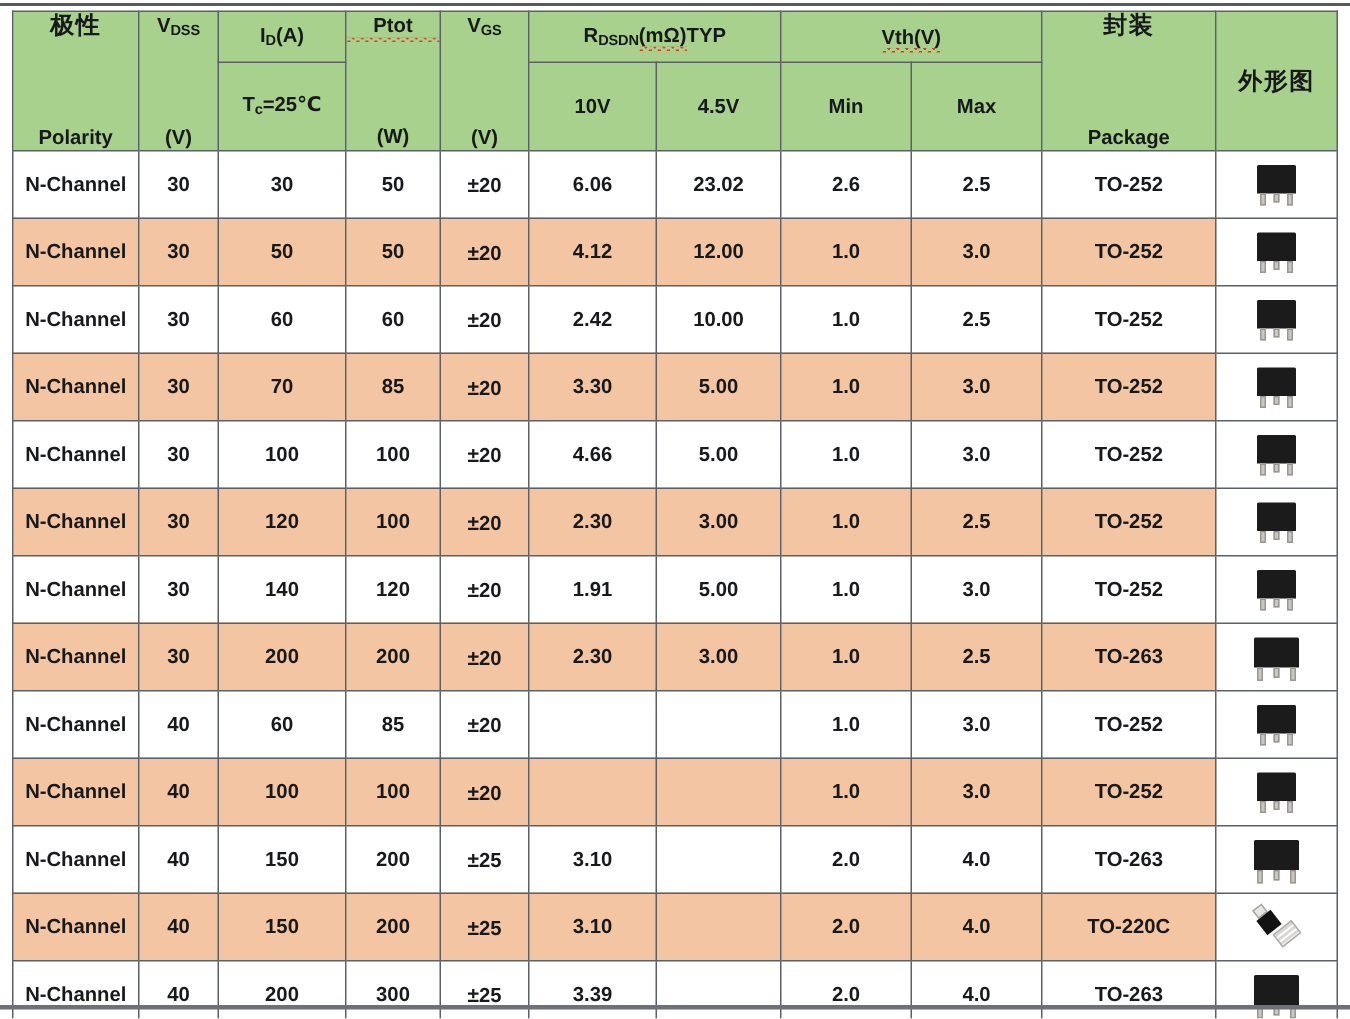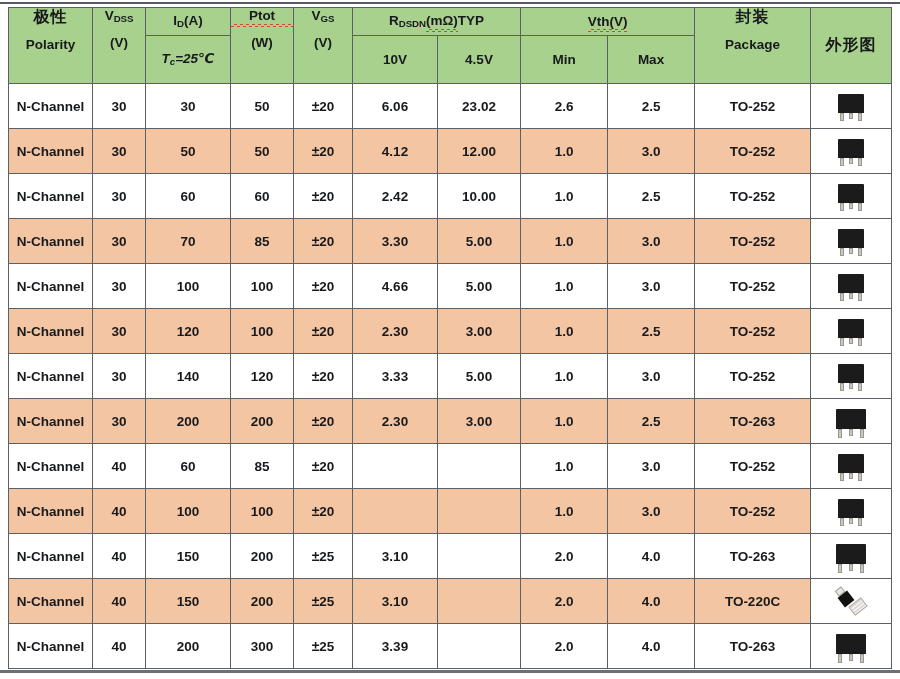--- a/index.html
+++ b/index.html
@@ -64,44 +64,44 @@
     font-family: "DejaVu Sans", "Liberation Sans", sans-serif;
     font-size: 16px;
     font-weight: bold;
     letter-spacing: 1px;
     display: block;
   }
   .en {
     display: block;
     font-size: 13.5px;
     font-weight: bold;
-    margin-top: 11px;
-  }
-  .two-line { display: flex; flex-direction: column; justify-content: flex-start; height: 100%; }
+    margin-top: 25px;
+  }
+  .two-line { display: flex; flex-direction: column; justify-content: center; height: 100%; gap: 33px; }
   sub  { font-size: 0.72em; vertical-align: -0.22em; font-weight: bold; letter-spacing: -0.1px; }
   
   .sq {
     position: relative;
     display: inline-block;
   }
   .sq::after {
     content: "";
     position: absolute;
     left: 0; right: 0; bottom: -3px;
     height: 3px;
     background-image:
       radial-gradient(circle at 1.5px 3px, #e03a22 1.1px, transparent 1.3px),
       radial-gradient(circle at 4.5px 0px,  #e03a22 1.1px, transparent 1.3px);
     background-size: 6px 4px;
     background-repeat: repeat-x;
   }
   .pm { font-weight: bold; font-size: 14px; letter-spacing: 0px; }
   
   .h-id-top   { vertical-align: middle; }
-  .h-tc       { vertical-align: bottom; padding-bottom: 7px; font-style: italic; }
+  .h-tc       { vertical-align: bottom; padding-bottom: 7px; }
   .h-sub      { vertical-align: bottom; padding-bottom: 7px; }
   
   tbody td {
     height: 45px;
     font-size: 13.5px;
     font-weight: bold;
     background: #ffffff;
   }
   tbody tr.alt td { background: #f4c5a2; }
   tbody td.pkg-img { background: #ffffff !important; padding: 0; }
@@ -350,21 +350,21 @@
                 <div class="leg" style="top:27px;width:3.5px;height:8px;left:50%;margin-left:7.25px;"></div>
               </div>
             </td>
           </tr>
           <tr>
             <td>N-Channel</td>
             <td>30</td>
             <td>140</td>
             <td>120</td>
             <td><span class="pm">±</span><span>20</span></td>
-            <td>3.33</td>
+            <td>1.91</td>
             <td>5.00</td>
             <td>1.0</td>
             <td>3.0</td>
             <td>TO-252</td>
             <td class="pkg-img">
               <div class="pkg">
                 <div class="body" style="top:8px;width:26px;height:19px;margin-left:-13px;"></div>
                 <div class="leg" style="top:27px;width:3.5px;height:8px;left:50%;margin-left:-10.75px;"></div>
                 <div class="leg" style="top:27px;width:3.5px;height:6px;left:50%;margin-left:-1.75px;"></div>
                 <div class="leg" style="top:27px;width:3.5px;height:8px;left:50%;margin-left:7.25px;"></div>

